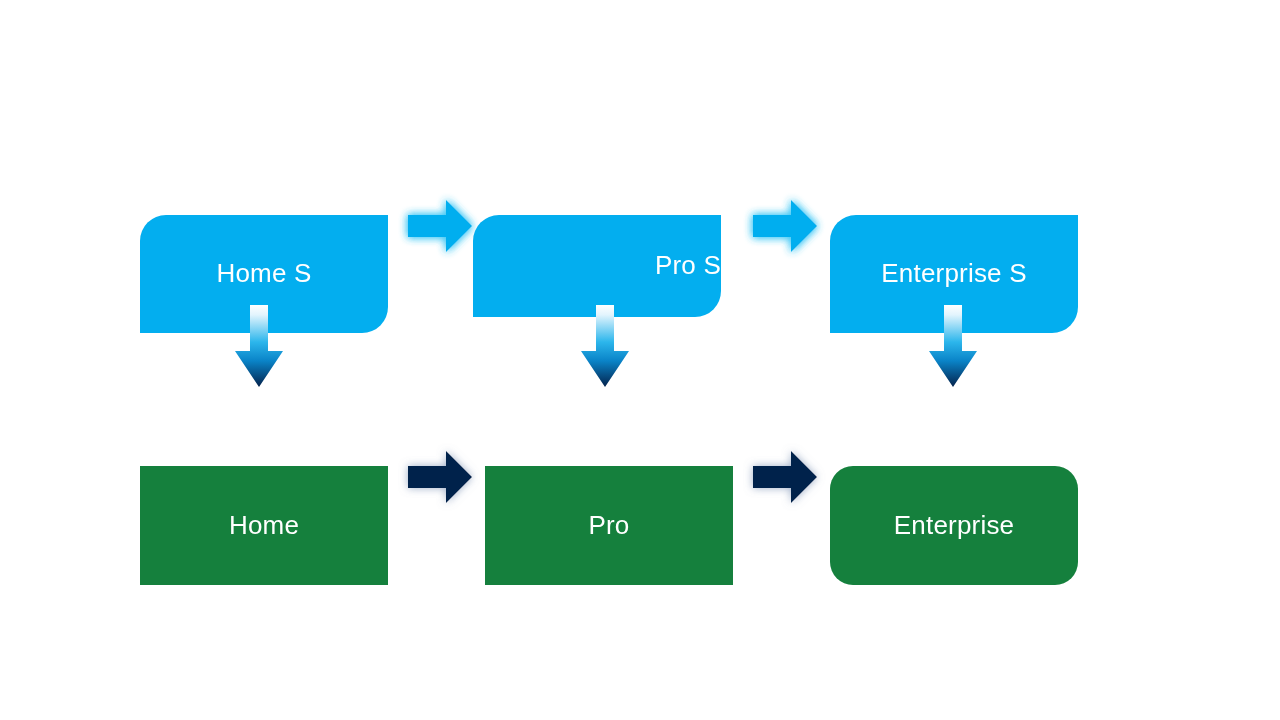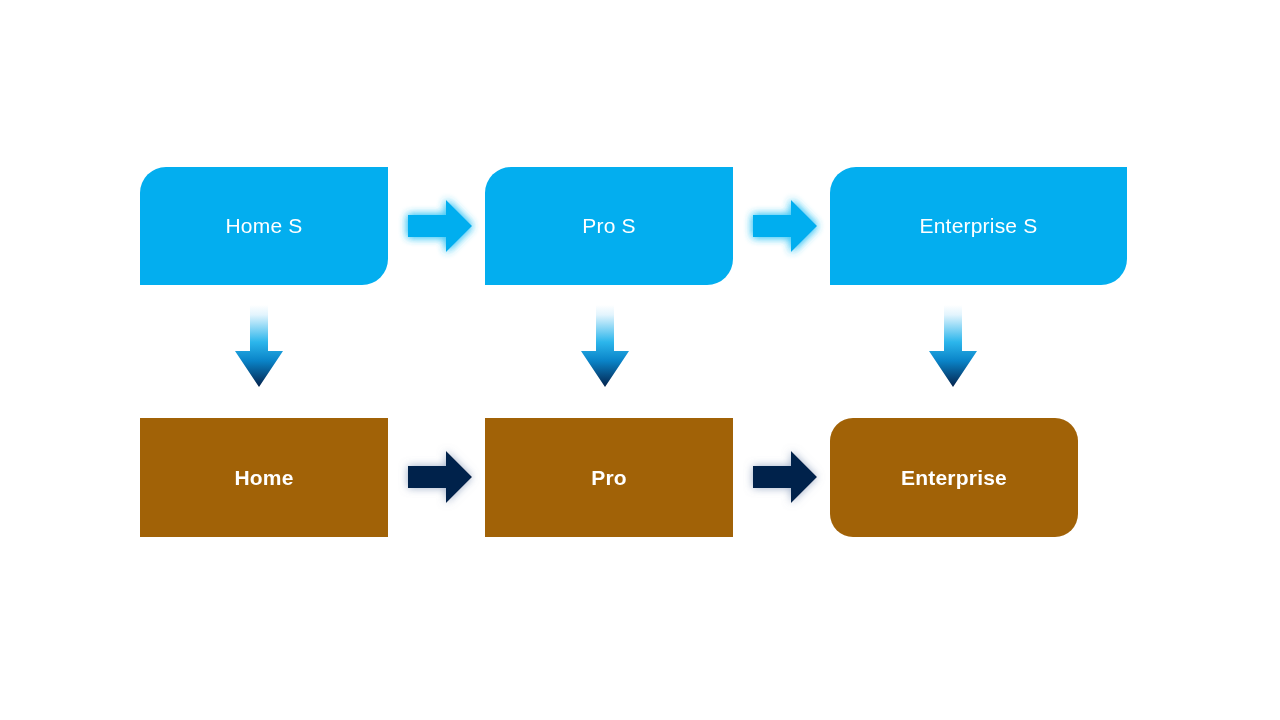--- a/index.html
+++ b/index.html
@@ -23,39 +23,39 @@
   }
 
   
   .node {
     position: absolute;
     display: flex;
     align-items: center;
     justify-content: center;
     box-sizing: border-box;
     color: #ffffff;
-    font-size: 21px;
+    font-size: 26px;
     font-weight: 400;
     letter-spacing: 0.2px;
     line-height: 1.2;
     text-align: center;
     user-select: none;
+    margin-top: 48px;
   }
 
   
   .node.tier-s {
     background: #03AEEF;
     border-radius: 26px 0 26px 0;
   }
 
   
   .node.tier-base {
-    background: #a16207;
+    background: #15803d;
     border-radius: 0;
-    font-weight: bold;
   }
 
   .node-label {
     display: block;
     pointer-events: none;
   }
 
   
   .arrow {
     position: absolute;
@@ -78,25 +78,25 @@
 </style>
 </head>
 <body>
 
 <div id="canvas">
 
   <div class="node tier-s" style="left:140px; top:167px; width:248px; height:118px;">
     <span class="node-label">Home S</span>
   </div>
 
-  <div class="node tier-s" style="left:485px; top:167px; width:248px; height:118px;">
+  <div class="node tier-s" style="left:473px; top:167px; width:248px; height:102px;justify-content:flex-end;">
     <span class="node-label">Pro S</span>
   </div>
 
-  <div class="node tier-s" style="left:830px; top:167px; width:297px; height:118px;justify-content:center;">
+  <div class="node tier-s" style="left:830px; top:167px; width:248px; height:118px;justify-content:center;">
     <span class="node-label">Enterprise S</span>
   </div>
 
   <div class="node tier-base" style="left:140px; top:418px; width:248px; height:119px;">
     <span class="node-label">Home</span>
   </div>
 
   <div class="node tier-base" style="left:485px; top:418px; width:248px; height:119px;align-items:center;">
     <span class="node-label">Pro</span>
   </div>

